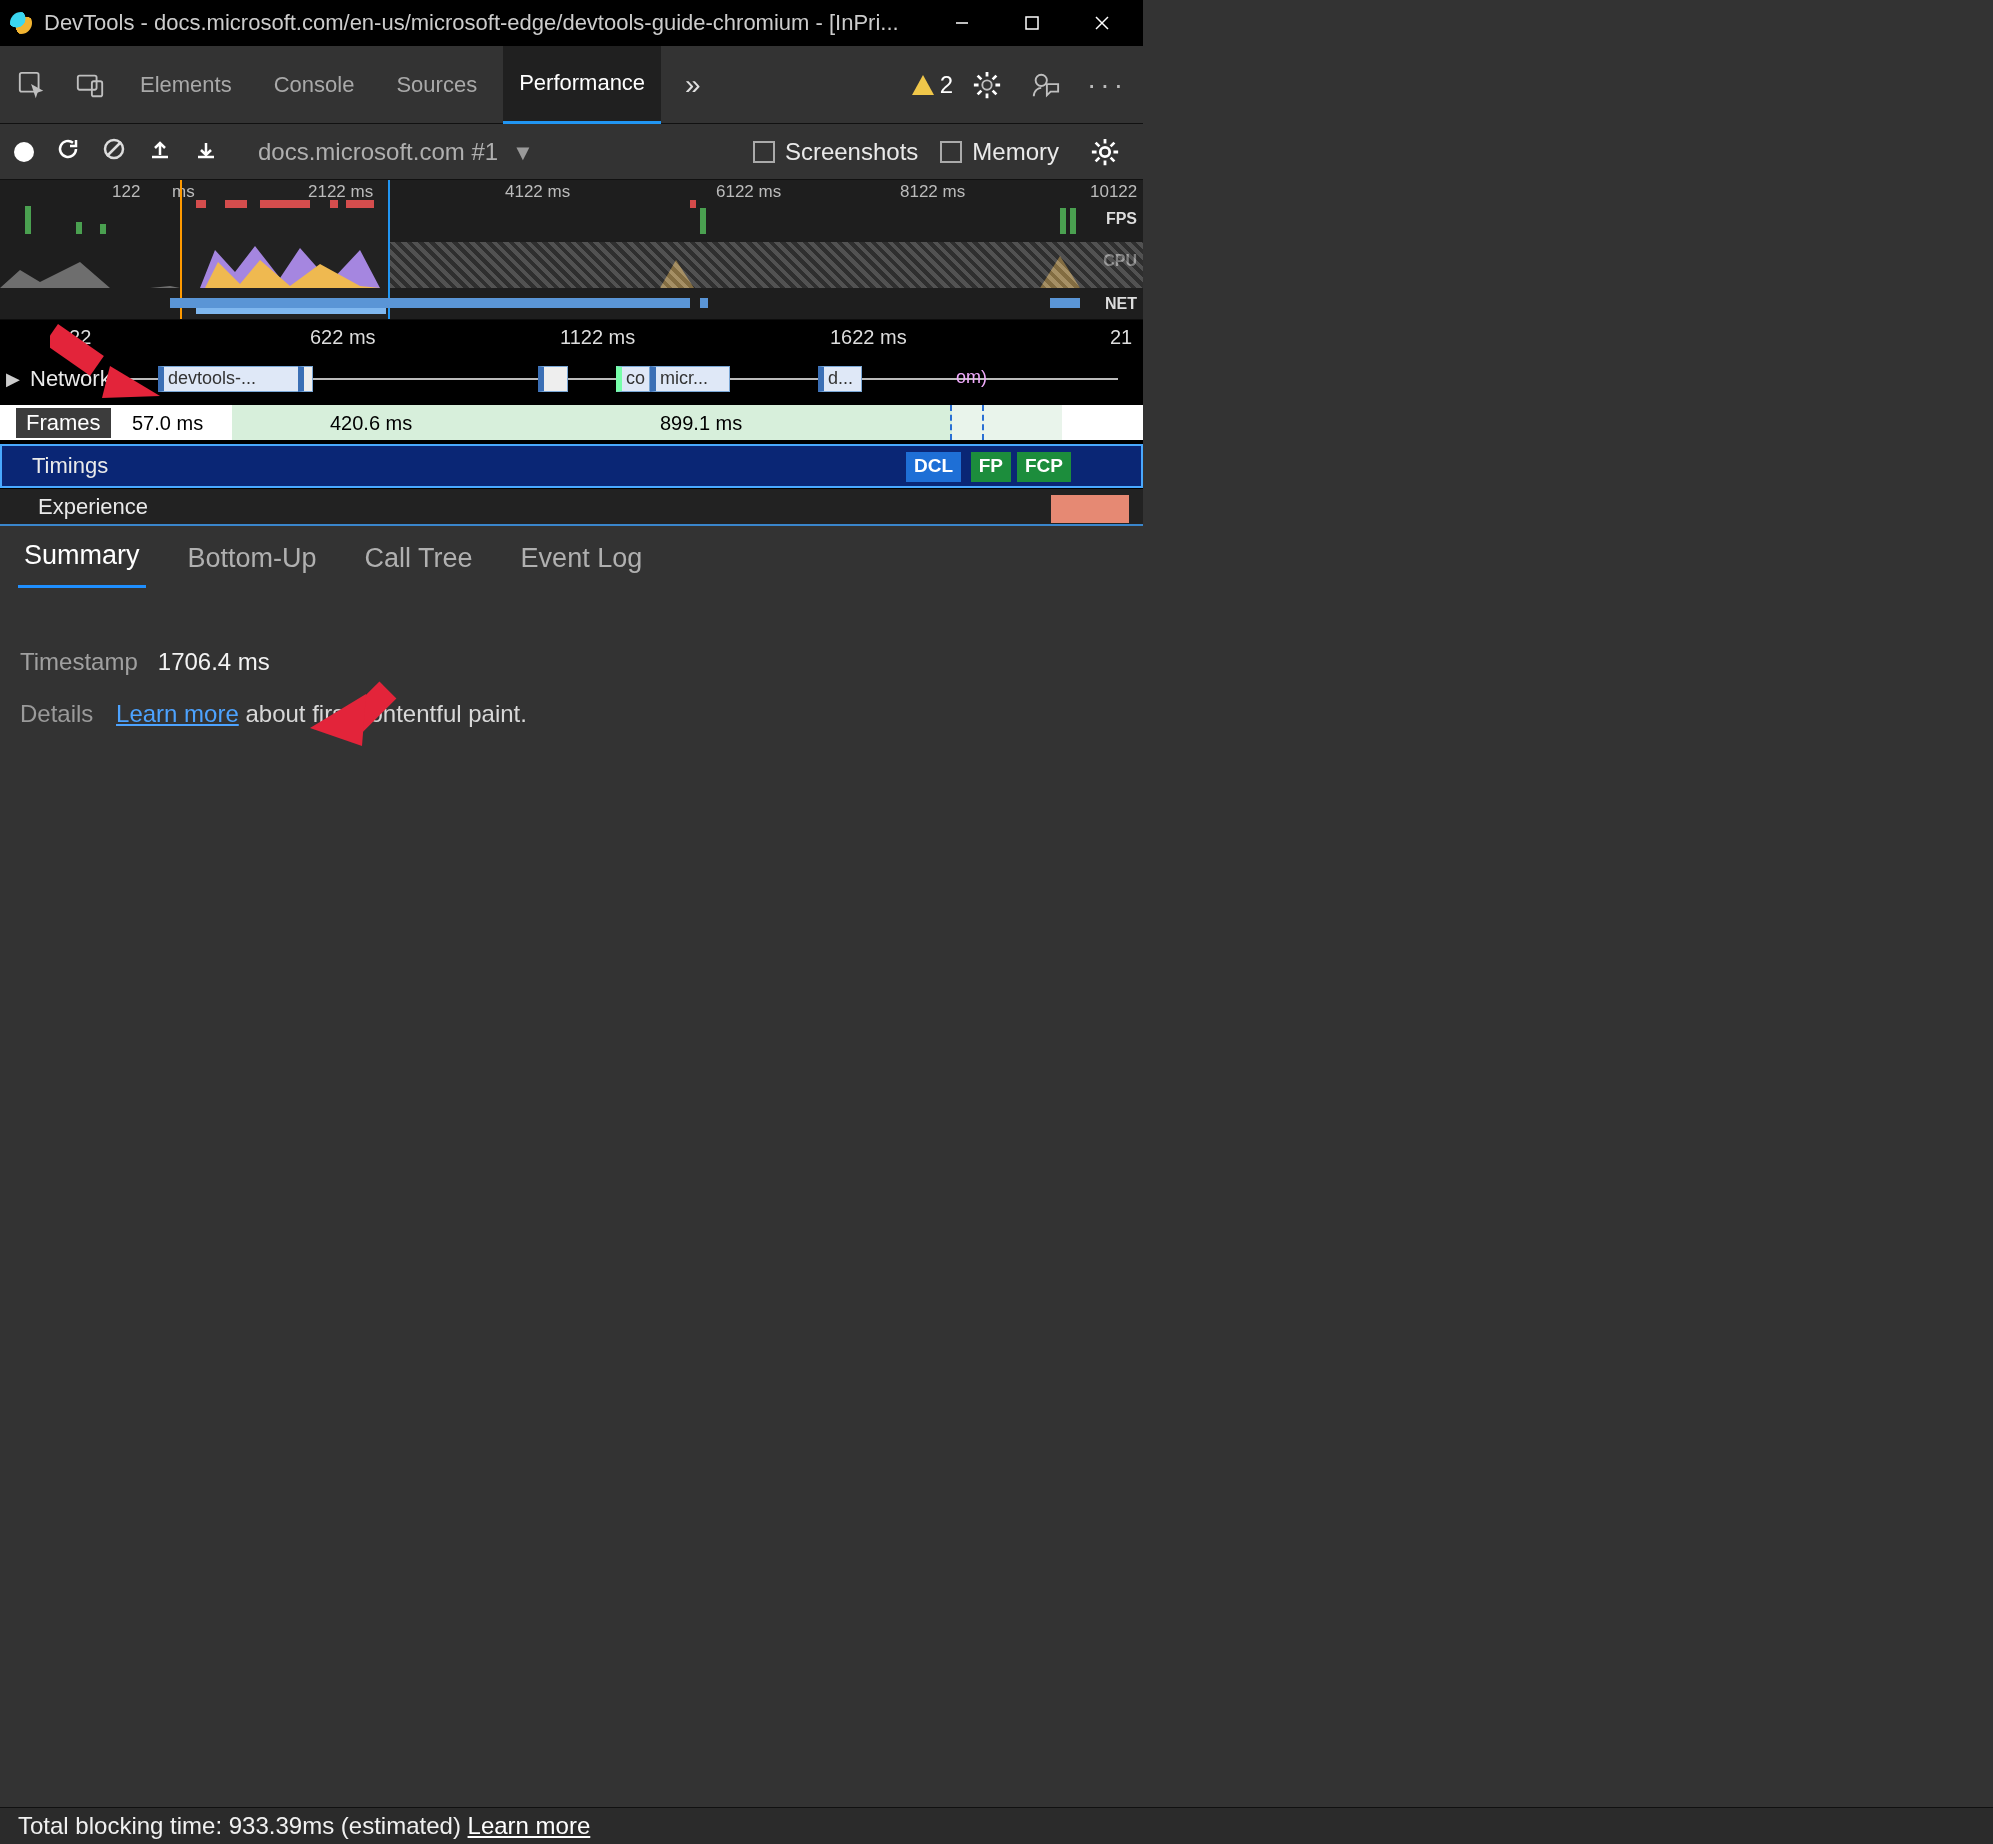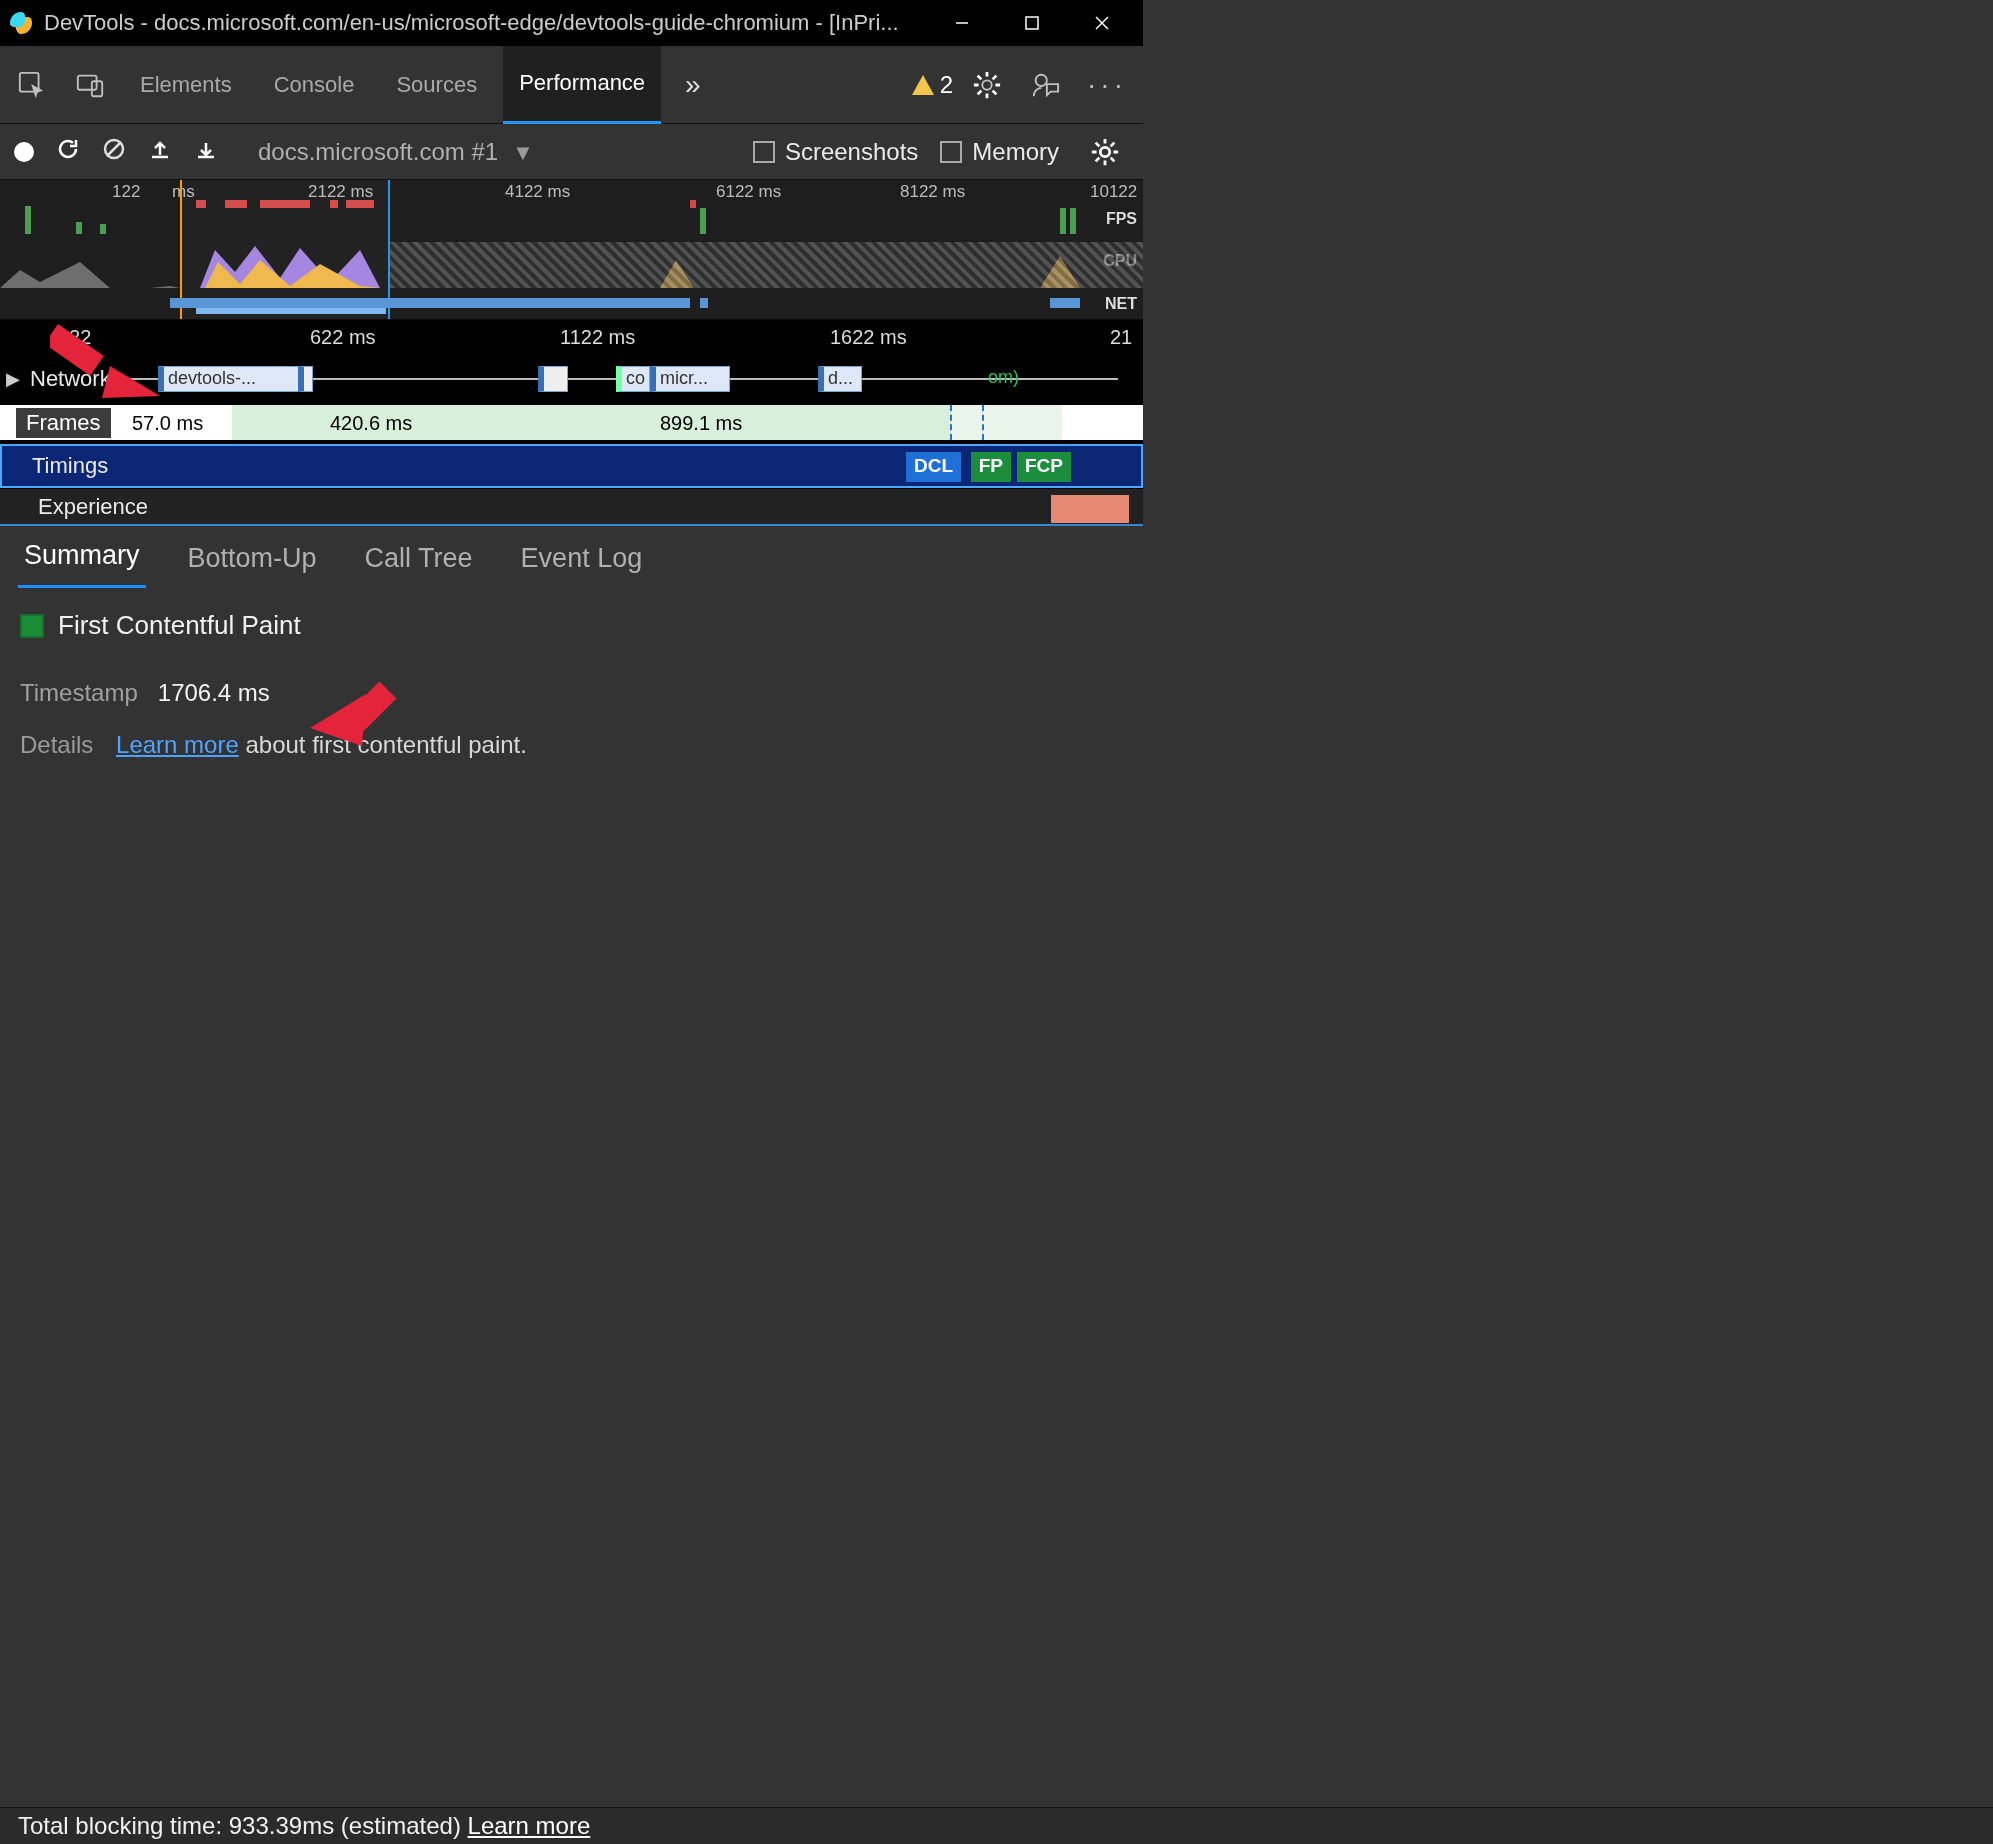--- a/index.html
+++ b/index.html
@@ -312,21 +312,21 @@
   <span class="expand">▶</span>
   <span class="rlabel">Network</span>
   <div class="track">
     <div class="netline" style="left:0;width:1000px"></div>
     <div class="netbox" style="left:40px;width:150px">devtools-...</div>
     <div class="netbox" style="left:180px;width:10px;background:#eee"></div>
     <div class="netbox" style="left:420px;width:30px;background:#eee"></div>
     <div class="netbox" style="left:498px;width:34px;border-left-color:#7fa">co</div>
     <div class="netbox" style="left:532px;width:80px">micr...</div>
     <div class="netbox" style="left:700px;width:44px">d...</div>
-    <div class="netbox" style="left:866px;width:60px;background:transparent;border:none;color:#22c55e">om)</div>
+    <div class="netbox" style="left:834px;width:60px;background:transparent;border:none;color:#f0abfc">om)</div>
   </div>
 </div>
 
 <div class="row frames">
   <div class="canvas">
     <div class="frameshade" style="left:232px;width:720px"></div>
     <div class="frameshade" style="left:952px;width:110px;background:#e9f4eb"></div>
     <div class="frametxt" style="left:132px">57.0 ms</div>
     <div class="frametxt" style="left:330px">420.6 ms</div>
     <div class="frametxt" style="left:660px">899.1 ms</div>
@@ -349,24 +349,20 @@
 </div>
 
 <div class="btab-bar">
   <div class="btab active">Summary</div>
   <div class="btab">Bottom-Up</div>
   <div class="btab">Call Tree</div>
   <div class="btab">Event Log</div>
 </div>
 
 <div class="summary-pane">
-  <div class="fcp-head">
-    <div class="sq"></div>
-    <span>First Contentful Paint</span>
-  </div>
   <div class="kv">
     <span class="k">Timestamp</span>
     <span class="v">1706.4 ms</span>
   </div>
   <div class="details-row">
     <span class="k">Details</span>
     <a class="lnk">Learn more</a><span> about first contentful paint.</span>
   </div>
 </div>
 

